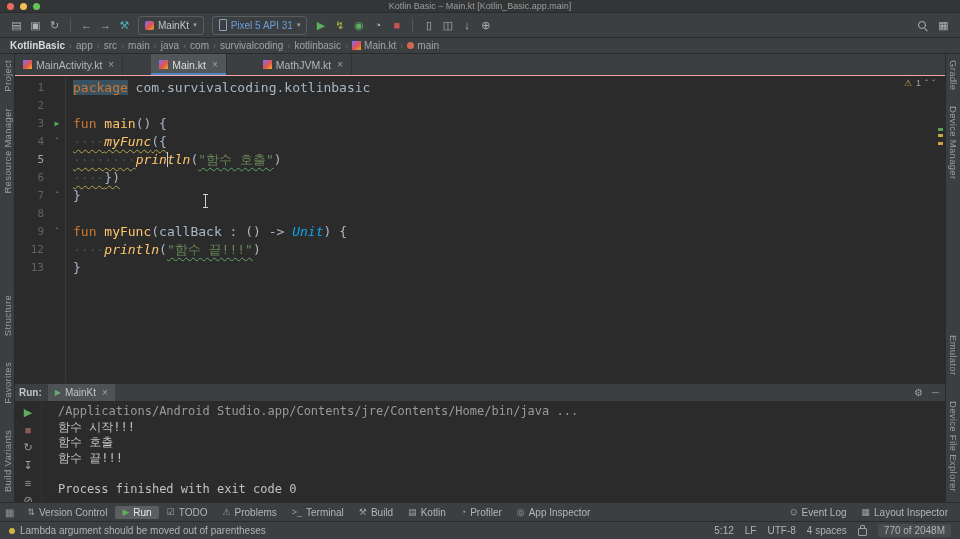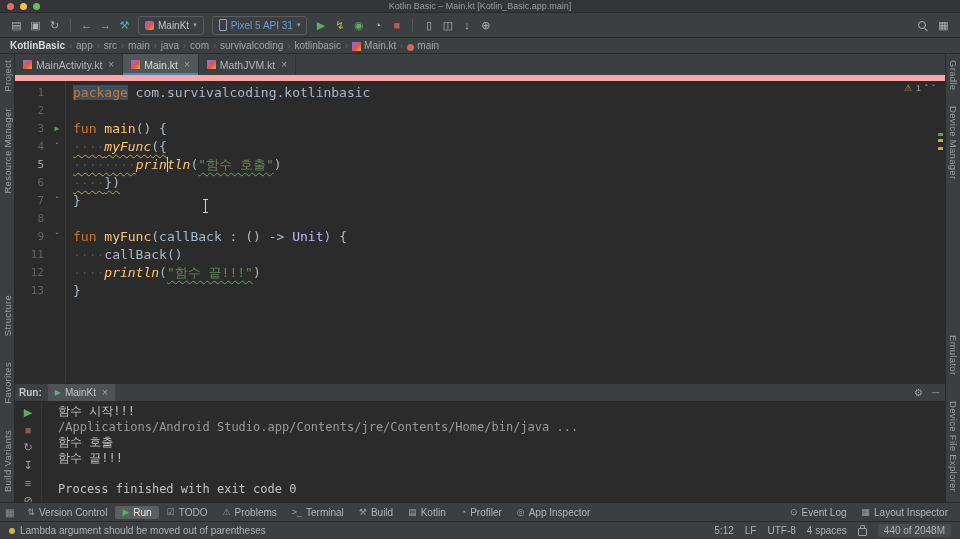--- a/index.html
+++ b/index.html
@@ -31,21 +31,21 @@
   .phoneicon{width:6px;height:10px;border:1px solid #8fa6bd;border-radius:1px;}
   .icon-search{position:relative;width:11px;height:11px;display:inline-block;}
   .icon-search::before{content:"";position:absolute;left:1px;top:1px;width:6px;height:6px;
     border:1.4px solid #afb1b3;border-radius:50%;}
   .icon-search::after{content:"";position:absolute;left:8px;top:8px;width:3.5px;height:1.4px;
     background:#afb1b3;transform:rotate(45deg);transform-origin:0 0;}
 
   
   .breadcrumbs{height:15px;flex:none;background:#3c3f41;border-bottom:1px solid #2a2a2a;
     display:flex;align-items:center;padding:0 10px;gap:4px;font-size:10px;color:#9fa4a6;}
-  .bc-item{display:flex;align-items:flex-end;gap:3px;cursor:default;}
+  .bc-item{display:flex;align-items:center;gap:3px;cursor:default;}
   .bc-item.first{color:#d8dadc;font-weight:bold;}
   .bc-sep{color:#6b6e70;font-size:9px;}
   .kotlin-icon{width:9px;height:9px;flex:none;
     background:linear-gradient(135deg,#7f6cff 0%,#e0544e 55%,#f5a623 100%);}
   .fn-dot{width:7px;height:7px;border-radius:50%;background:#d2694c;flex:none;}
 
   
   .main-row{flex:1;display:flex;min-height:0;}
   .strip{width:14px;flex:none;background:#3c3f41;display:flex;flex-direction:column;
     align-items:center;font-size:9.5px;color:#9b9ea0;padding:4px 0 0 0;}
@@ -54,21 +54,21 @@
   .group-top,.group-bottom{display:flex;flex-direction:column;align-items:center;}
   .group-top{gap:16px;margin-top:2px;}
   .group-bottom{gap:26px;margin-top:auto;margin-bottom:10px;}
   .strip-item{cursor:default;letter-spacing:.3px;white-space:nowrap;}
   .strip.left .strip-item{writing-mode:vertical-rl;transform:rotate(180deg);}
   .strip.right .strip-item{writing-mode:vertical-rl;}
 
   .center-col{flex:1;display:flex;flex-direction:column;min-width:0;}
 
   
-  .tabbar{height:21px;flex:none;background:#3c3f41;border-bottom:6px solid #fca5a5;display:flex;}
+  .tabbar{height:21px;flex:none;background:#3c3f41;border-bottom:1px solid #fca5a5;display:flex;gap:28px;}
   .tab{display:flex;align-items:center;gap:4px;padding:0 8px;font-size:10.5px;color:#b4b6b8;
     border-right:1px solid #2f3234;cursor:default;}
   .tab.active{background:#515658;box-shadow:inset 0 -2px 0 #4a88c7;color:#dcdcdc;}
   .tab-close{color:#9da0a2;font-size:10px;margin-left:2px;}
 
   
   .editor{flex:1;position:relative;background:#2b2b2b;overflow:hidden;padding-top:3px;
     font-family:"DejaVu Sans Mono","Liberation Mono",monospace;font-size:13px;}
   .gutter-line{position:absolute;left:50px;top:0;bottom:0;width:1px;background:#37393b;}
   .code-line{display:flex;height:18px;line-height:18px;}
@@ -78,21 +78,21 @@
   .lfold{width:16px;flex:none;text-align:center;color:#8a8d8f;font-size:9px;line-height:18px;}
   .lfold.run{color:#53a653;font-size:8px;cursor:pointer;}
   .lcontent{white-space:pre;position:relative;padding-left:8px;}
   .lcontent span{white-space:pre;}
   .kw{color:#cc7832;}
   .hl{background:#3a515f;}
   .pl{color:#a9b7c6;}
   .fn{color:#ffc66b;}
   .call{color:#ffc66b;font-style:italic;}
   .str{color:#6a8759;}
-  .type{color:#c4b5fd;}
+  .type{color:#0ea5e9;font-style:italic;}
   .ws{color:#4c5052;}
   .sqy{text-decoration:underline wavy #b3a64e;text-decoration-thickness:1px;text-underline-offset:3px;}
   .sqg{text-decoration:underline wavy #62a562;text-decoration-thickness:1px;text-underline-offset:3px;}
   .caret-bar{position:absolute;top:1px;width:1px;height:15px;background:#cfd0d1;}
   .inspection{position:absolute;top:2px;right:10px;display:flex;align-items:center;gap:4px;
     font-size:9px;color:#9da0a2;font-family:"Liberation Sans",sans-serif;}
   .inspection .warn-ic{color:#d9a343;font-size:9px;}
   .scrollmark{position:absolute;right:2px;width:5px;height:3px;}
   .ibeam{position:absolute;left:186px;top:118px;width:9px;height:14px;pointer-events:none;}
   .ibeam::before{content:"";position:absolute;left:4px;top:0;width:1px;height:14px;background:#d0d0d0;}
@@ -319,25 +319,20 @@
               <span class="lnum">8</span>
               <span class="lfold"></span>
               <span class="lcontent"></span>
             </div>
             <div class="code-line">
               <span class="lnum">9</span>
               <span class="lfold">ˇ</span>
               <span class="lcontent"><span class="kw">fun </span><span class="fn">myFunc</span><span class="pl">(callBack : () -&gt; </span><span class="type">Unit</span><span class="pl">) {</span></span>
             </div>
             <div class="code-line">
-              <span class="lnum">11</span>
-              <span class="lfold"></span>
-              <span class="lcontent"><span class="ws">····</span><span class="pl">callBack()</span></span>
-            </div>
-            <div class="code-line">
               <span class="lnum">12</span>
               <span class="lfold"></span>
               <span class="lcontent"><span class="ws">····</span><span class="call">println</span><span class="pl">(</span><span class="str sqg">"함수 끝!!!"</span><span class="pl">)</span></span>
             </div>
             <div class="code-line">
               <span class="lnum">13</span>
               <span class="lfold"></span>
               <span class="lcontent"><span class="pl">}</span></span>
             </div>
           </div>
@@ -369,22 +364,22 @@
         <div class="run-body">
           <div class="run-toolbar">
               <span class="tbicon" style="color: rgb(92, 175, 94);">▶</span>
               <span class="tbicon" style="color: rgb(138, 90, 87);">■</span>
               <span class="tbicon" style="color: rgb(157, 160, 162);">↻</span>
               <span class="tbicon" style="color: rgb(157, 160, 162);">↧</span>
               <span class="tbicon" style="color: rgb(157, 160, 162);">≡</span>
               <span class="tbicon" style="color: rgb(157, 160, 162);">⊘</span>
             </div>
           <div class="console">
+              <div class="console-line dim">/Applications/Android Studio.app/Contents/jre/Contents/Home/bin/java ...</div>
               <div class="console-line out">함수 시작!!!</div>
-              <div class="console-line dim">/Applications/Android Studio.app/Contents/jre/Contents/Home/bin/java ...</div>
               <div class="console-line out">함수 호출</div>
               <div class="console-line out">함수 끝!!!</div>
               <div class="console-line out"></div>
               <div class="console-line out">Process finished with exit code 0</div>
             </div>
         </div>
       </div>
 
     </div>
 
@@ -456,17 +451,17 @@
     <div class="st-msg">
       <span class="bulb"></span>
       <span>Lambda argument should be moved out of parentheses</span>
     </div>
     <div class="st-right">
       <span>5:12</span>
       <span>LF</span>
       <span>UTF-8</span>
       <span>4 spaces</span>
       <span class="lock"></span>
-      <span class="memory">440 of 2048M</span>
+      <span class="memory">770 of 2048M</span>
     </div>
   </div>
 
 </div>
 
 </body></html>

